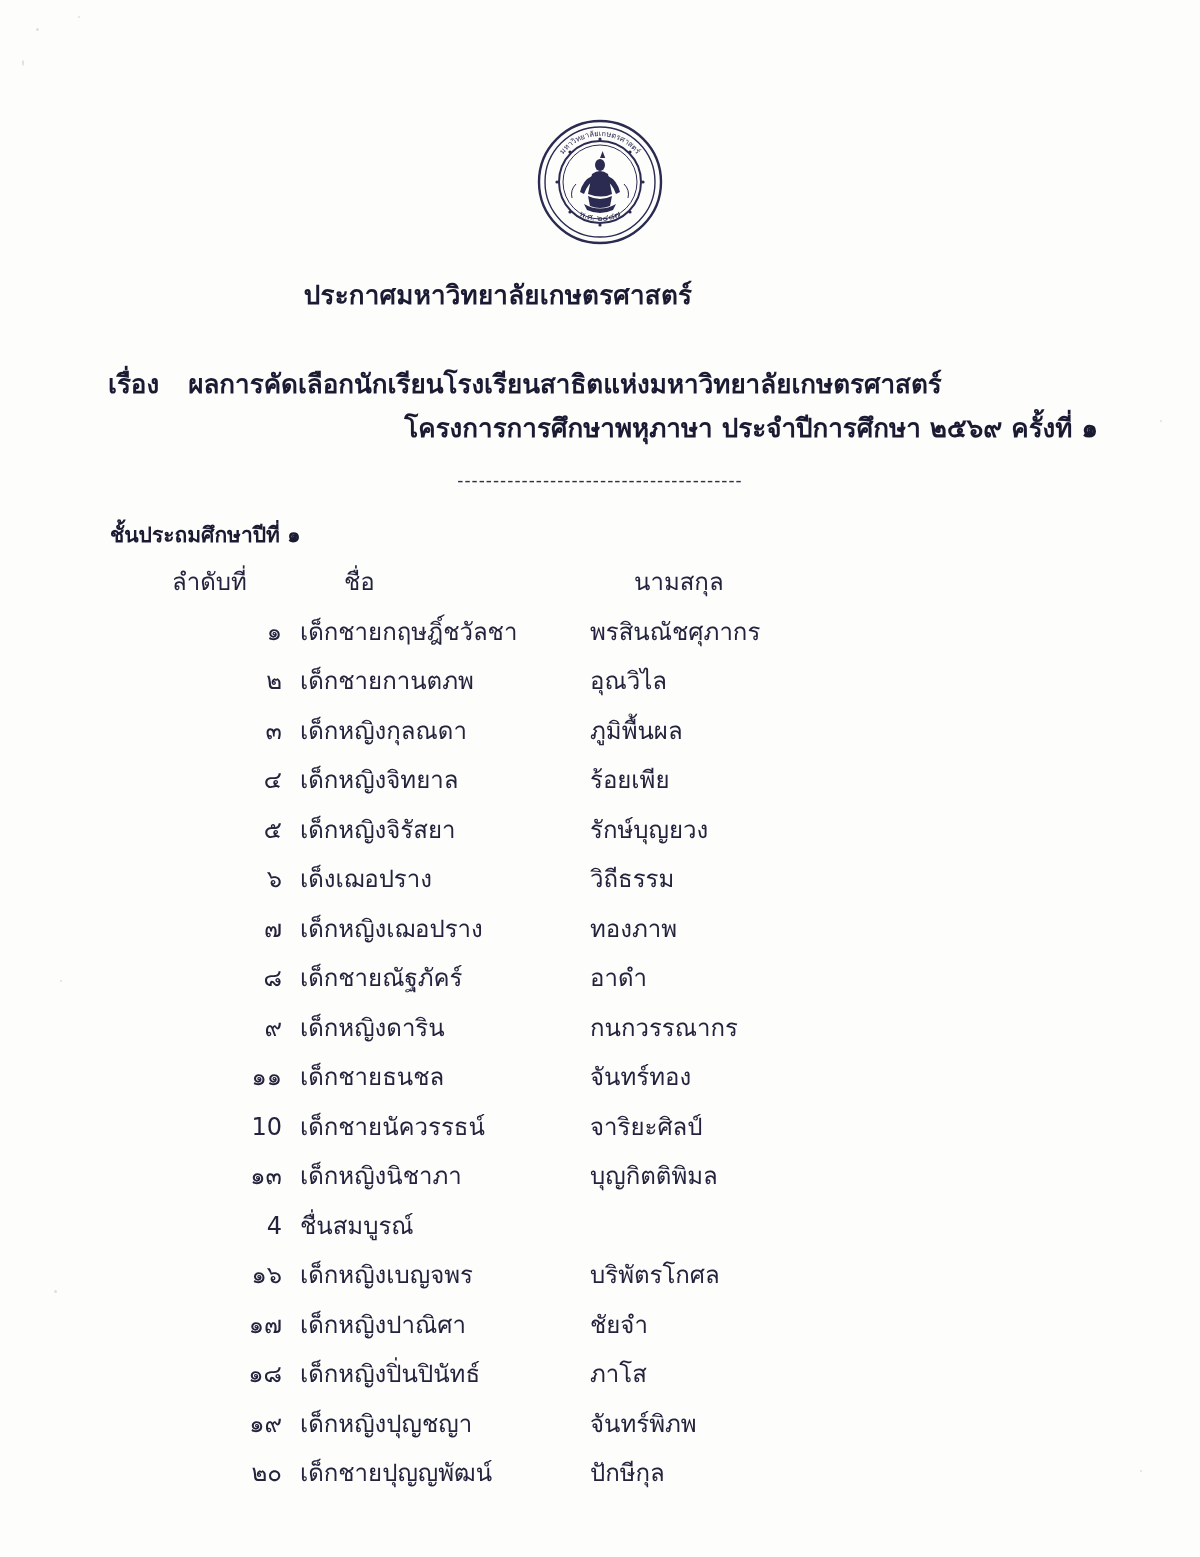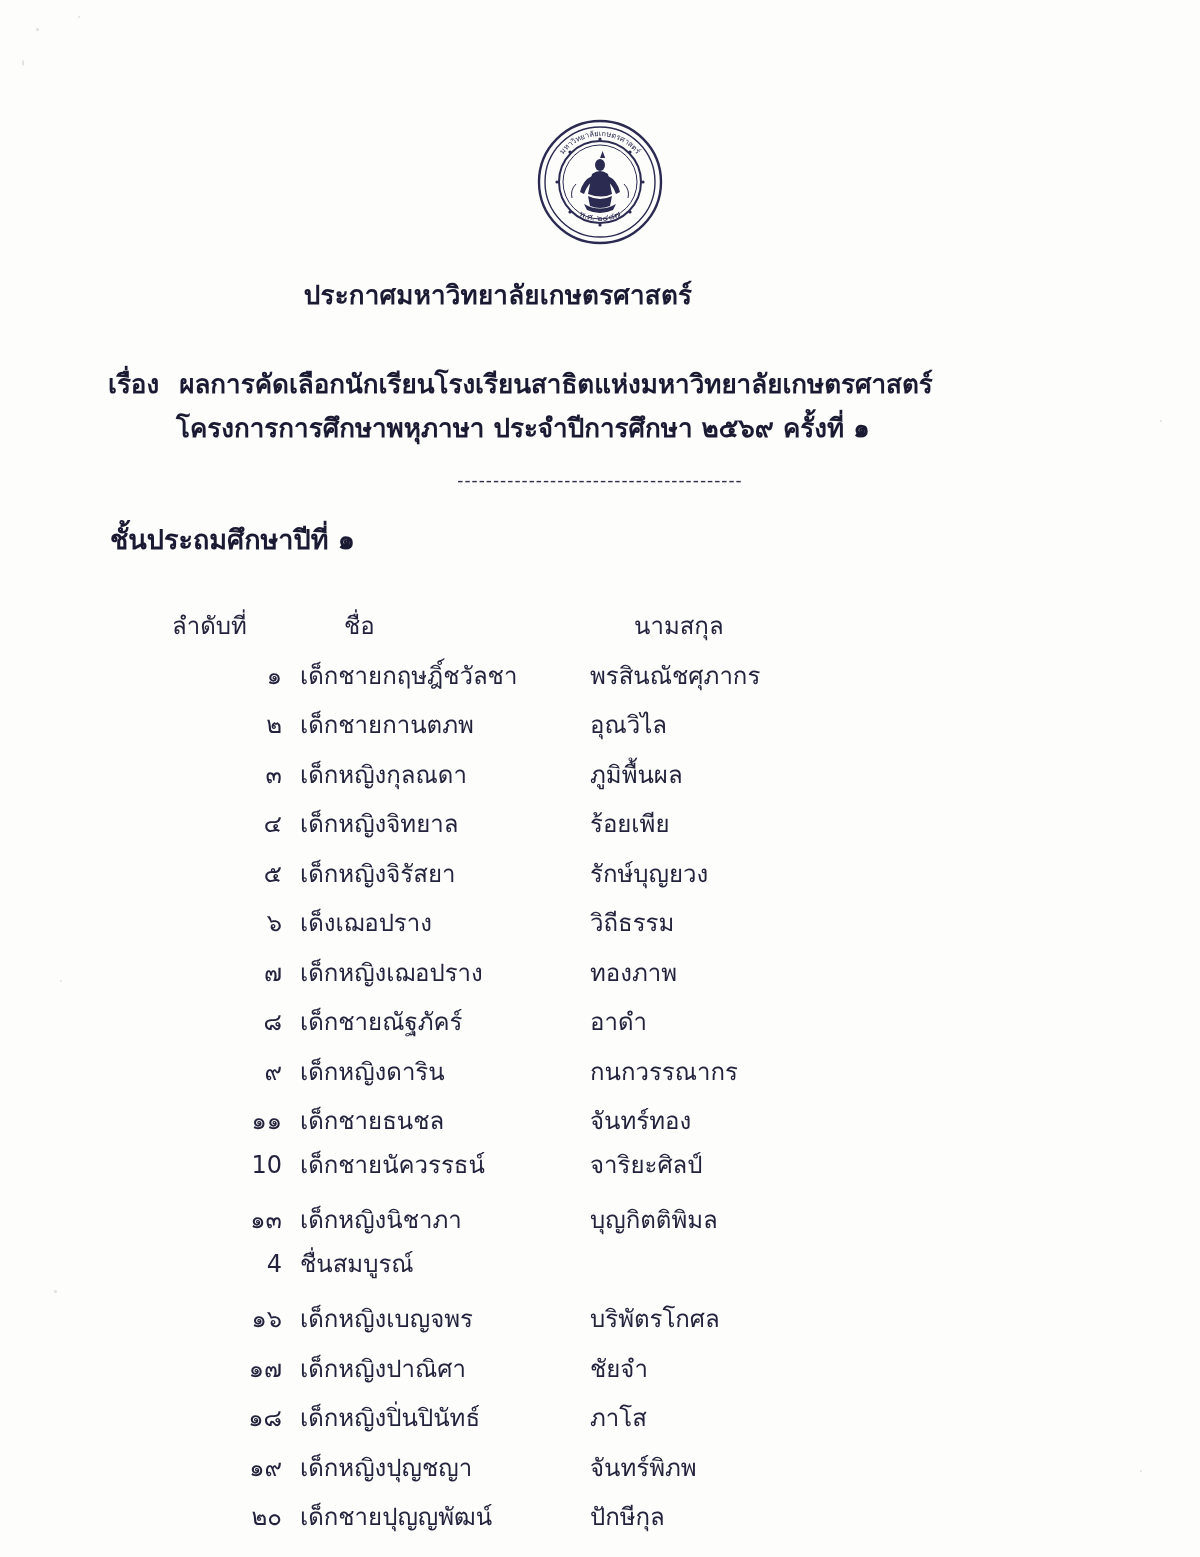--- a/index.html
+++ b/index.html
@@ -61,39 +61,39 @@
   .subject {
     position: absolute;
     top: 362px;
     left: 108px;
     width: 990px;
     font-size: 26px;
     font-weight: 700;
     line-height: 44px;
     color: #1a1a33;
   }
-  .subject .lbl { margin-right: 20px; }
-  .subject .l2 { display: block; padding-left: 68px; }
+  .subject .lbl { margin-right: 29px; }
+  .subject .l2 { display: block; padding-left: 68px; text-align: right; }
 
   .rule {
     position: absolute;
     top: 470px;
     left: 0;
     width: 1200px;
     text-align: center;
     font-size: 17px;
     color: #30304d;
     letter-spacing: 1px;
   }
 
   .section-head {
     position: absolute;
     top: 518px;
     left: 110px;
-    font-size: 27px;
+    font-size: 21px;
     font-weight: 700;
     color: #1a1a33;
   }
 
   
   .table {
     position: absolute;
     top: 562px;
     left: 110px;
     width: 880px;
@@ -103,21 +103,20 @@
   .row {
     display: flex;
     align-items: baseline;
     height: 49.5px;
   }
   .c-no {
     width: 172px;
     text-align: right;
     padding-right: 18px;
     flex: 0 0 auto;
-    margin-top: 44px;
   }
   .c-name {
     width: 290px;
     flex: 0 0 auto;
   }
   .c-sur {
     flex: 1 1 auto;
   }
   .head-row .c-no {
     text-align: left;

